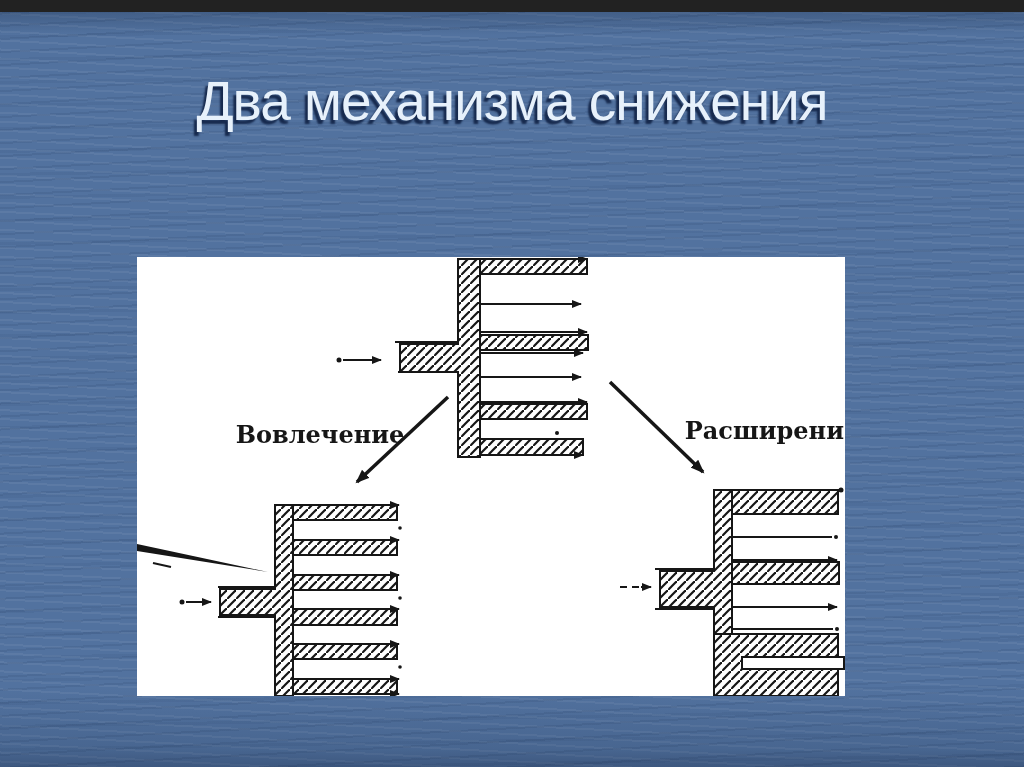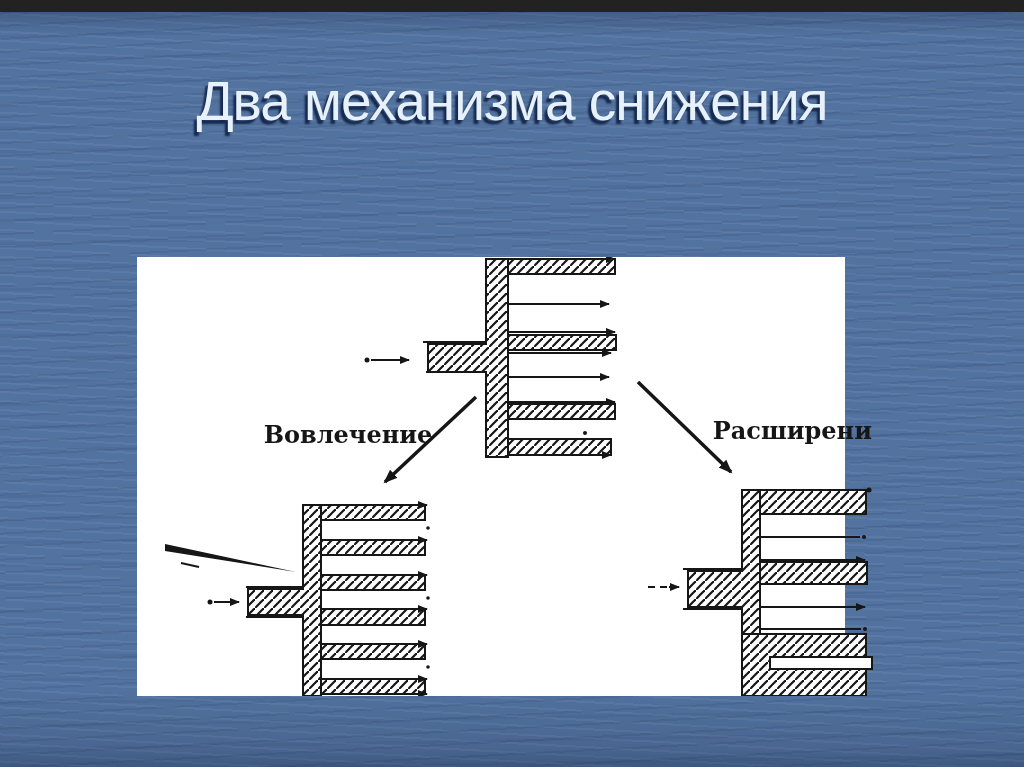--- a/index.html
+++ b/index.html
@@ -35,21 +35,20 @@
     line-height:1.16;
     color:var(--title-text);
     text-shadow:-3px 4px 2px var(--title-shadow);
   }
   .title .line{display:block;white-space:nowrap;}
   .panel{
     position:absolute;
     left:137px;top:245px;
     width:708px;height:439px;
     background:var(--panel);
-    padding-left:28px;
   }
   .figure-svg{display:block;color:var(--ink);}
   .fig-label{
     font-family:"DejaVu Serif","Liberation Serif",serif;
     font-weight:700;
     font-size:24px;
     fill:currentColor;
     stroke:none;
   }
 </style>

